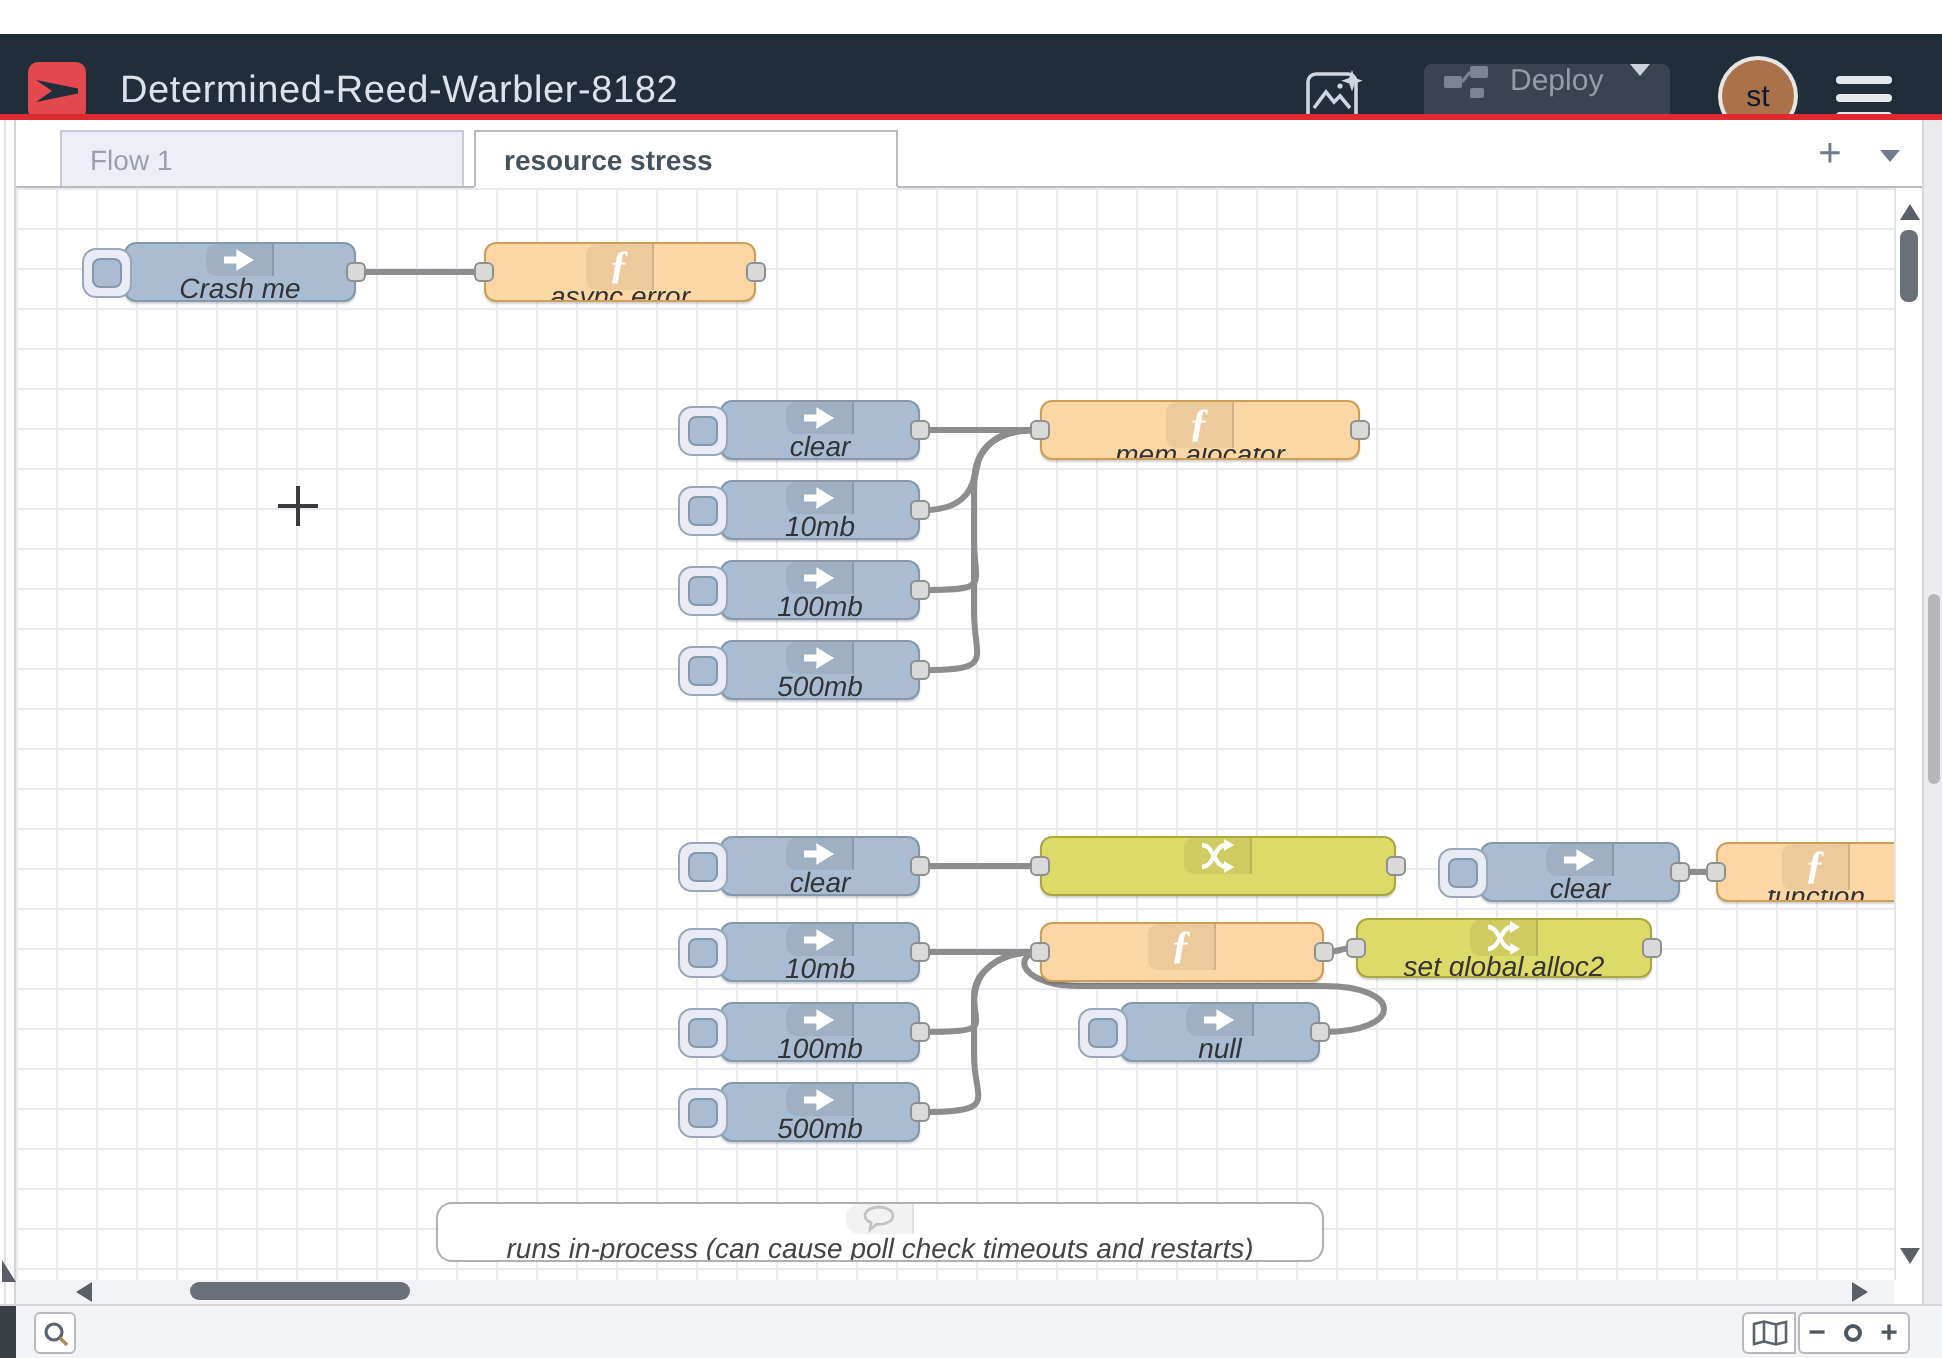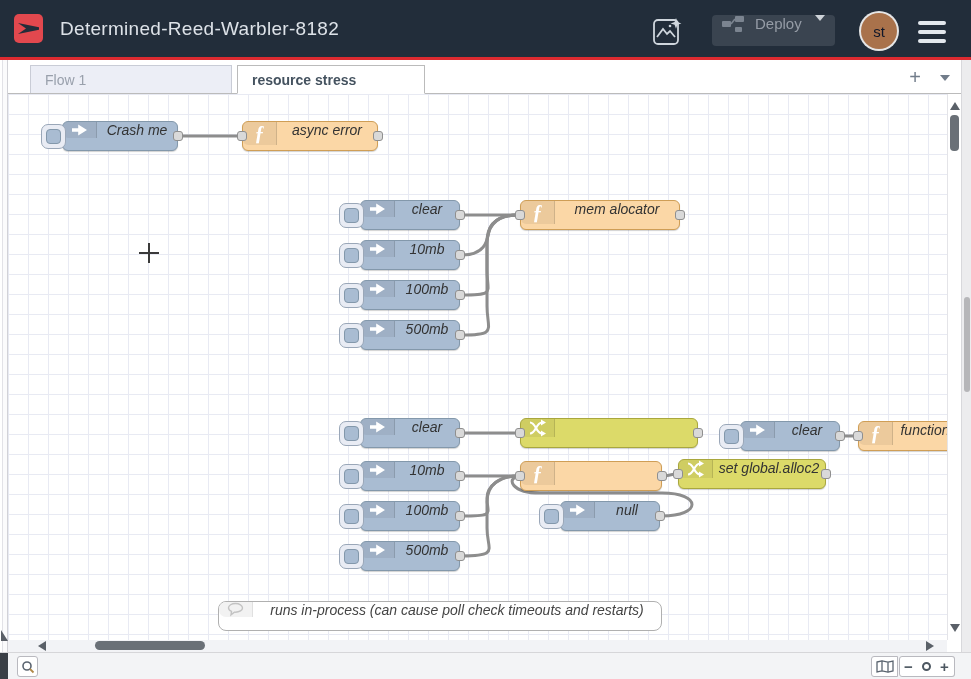--- a/index.html
+++ b/index.html
@@ -1,20 +1,20 @@
 <!DOCTYPE html>
 <html><head>
 <meta charset="utf-8">
 <style>
   * { margin:0; padding:0; box-sizing:border-box; }
   html,body { width:971px; height:679px; font-family:"Liberation Sans", sans-serif; background:#fff; overflow:hidden; }
   #app { position:relative; width:971px; height:679px; background:#fff; overflow:hidden; }
 
   
-  #header { position:absolute; left:0; top:0; width:971px; height:68px; background:#222d3a; }
+  #header { position:absolute; left:0; top:17px; width:971px; height:68px; background:#222d3a; }
   #logo { position:absolute; left:14px; top:14px; width:29px; height:29px; background:#e2484e; border-radius:5px; }
   #page-title { position:absolute; left:60px; top:0; height:57px; line-height:57px; font-size:19px; color:#dde2e8; letter-spacing:.3px; }
   #ai-icon { position:absolute; left:652px; top:16px; width:33px; height:31px; }
   #deploy-btn { position:absolute; left:712px; top:15px; width:123px; height:31px; background:#3a4450; border-radius:4px; display:flex; }
   #deploy-label { color:#959ca6; font-size:15px; margin-left:8px; }
   #deploy-caret { margin-left:auto; margin-right:10px; width:0; height:0; border-left:5px solid transparent; border-right:5px solid transparent; border-top:6px solid #cdd2d8; }
   #avatar { position:absolute; left:861px; top:13px; width:36px; height:36px; border-radius:50%; background:#a9724b; box-shadow:0 0 0 2px #e6e6e6; color:#0f172a; font-size:15px; display:flex; align-items:center; justify-content:center; }
   #hamburger { position:absolute; left:918px; top:21px; width:28px; height:22px; display:flex; flex-direction:column; justify-content:space-between; }
   #hamburger span { display:block; height:4px; border-radius:2px; background:#e3e8ed; }
   #red-line { position:absolute; left:0; top:57px; width:971px; height:3px; background:#dd2a30; }
@@ -22,30 +22,30 @@
   
   #palette-strip { position:absolute; left:0; top:60px; width:8px; height:592px; background:#fbfbfc; border-right:1px solid #d2d2d7; box-shadow:inset 2px 0 0 #fff, inset 3px 0 0 #e2e2e7; }
   #palette-corner { position:absolute; left:1px; top:630px; width:0; height:0; border-left:7px solid #5a5f67; border-top:11px solid transparent; }
   #outer-strip { position:absolute; left:961px; top:60px; width:10px; height:619px; background:#ececee; border-left:1px solid #d8d8dc; }
   #outer-thumb { position:absolute; left:2px; top:237px; width:6px; height:95px; background:#b6b6b9; border-radius:3px; }
 
   
   #tabbar { position:absolute; left:8px; top:60px; width:953px; height:34px; background:#fff; border-bottom:1px solid #bbb; }
   .tab { position:absolute; bottom:0; height:28px; font-size:14px; display:flex; align-items:center; padding-left:14px;margin-top:17px; }
   .tab.inactive { left:22px; width:202px; background:#eceef6; border:1px solid #c9ccd6; border-bottom:none; color:#99a0ac; }
-  .tab.active { left:229px; width:188px; background:#fff; border:1px solid #bbb; border-bottom:1px solid #fff; color:#44525f; font-weight:bold; height:29px; margin-bottom:-1px; }
+  .tab.active { left:229px; width:212px; background:#fff; border:1px solid #bbb; border-bottom:1px solid #fff; color:#44525f; font-weight:bold; height:29px; margin-bottom:-1px; }
   #tab-add { position:absolute; left:897px; top:8px; width:20px; height:20px; color:#717c8a; font-size:20px; line-height:18px; text-align:center; }
   #tab-menu-caret { position:absolute; left:932px; top:15px; width:0; height:0; border-left:5px solid transparent; border-right:5px solid transparent; border-top:6px solid #717c8a; }
 
   
   #canvas { position:absolute; left:8px; top:94px; width:939px; height:546px; overflow:hidden; background:#fff;
     background-image:repeating-linear-gradient(to right,#e8eaf3 0 1px,transparent 1px 20px),
                      repeating-linear-gradient(to bottom,#e8eaf3 0 1px,transparent 1px 20px); }
   #wires { position:absolute; left:0; top:0; }
-  .node { position:absolute; height:30px; border:1px solid; border-radius:6px; display:flex; align-items:flex-start; font-style:italic; font-size:14px; color:#333; box-shadow:0 1px 1px rgba(0,0,0,.18); background:#ddd; }
+  .node { position:absolute; height:30px; border:1px solid; border-radius:6px; display:flex; align-items:center; font-style:italic; font-size:14px; color:#333; box-shadow:0 1px 1px rgba(0,0,0,.18); background:#ddd;flex-direction:column; }
   .node .icon-area { width:34px; display:flex; align-items:center; justify-content:center; background:rgba(0,0,0,.06); border-right:1px solid rgba(0,0,0,.12); border-radius:5px 0 0 5px; }
   .node .label { flex:1; display:flex; align-items:center; justify-content:center; white-space:nowrap; overflow:hidden; padding:0 6px; }
   .port { position:absolute; width:10px; height:10px; background:#d9d9d9; border:1px solid #8f8f8f; border-radius:3px; top:9px; }
   .port.in { left:-6px; } .port.out { right:-6px; }
   .inj-btn { position:absolute; left:-22px; top:2px; width:25px; height:25px; background:#e9ecf4; border:1px solid #9aa7b8; border-radius:7px; display:flex; align-items:center; justify-content:center; }
   .inj-btn span { display:block; width:15px; height:15px; border-radius:4px; background:#a9bcd2; border:1px solid #8398ab; }
   .node.comment { box-shadow:none; font-size:14px; color:#444; border-radius:8px; }
   .node.comment .icon-area { background:#f2f2f2; border-right:1px solid #e0e0e0; border-radius:7px 0 0 7px; }
   #crosshair-h { position:absolute; width:20px; height:2px; background:#3a3a3a; }
   #crosshair-v { position:absolute; width:2px; height:20px; background:#3a3a3a; }

